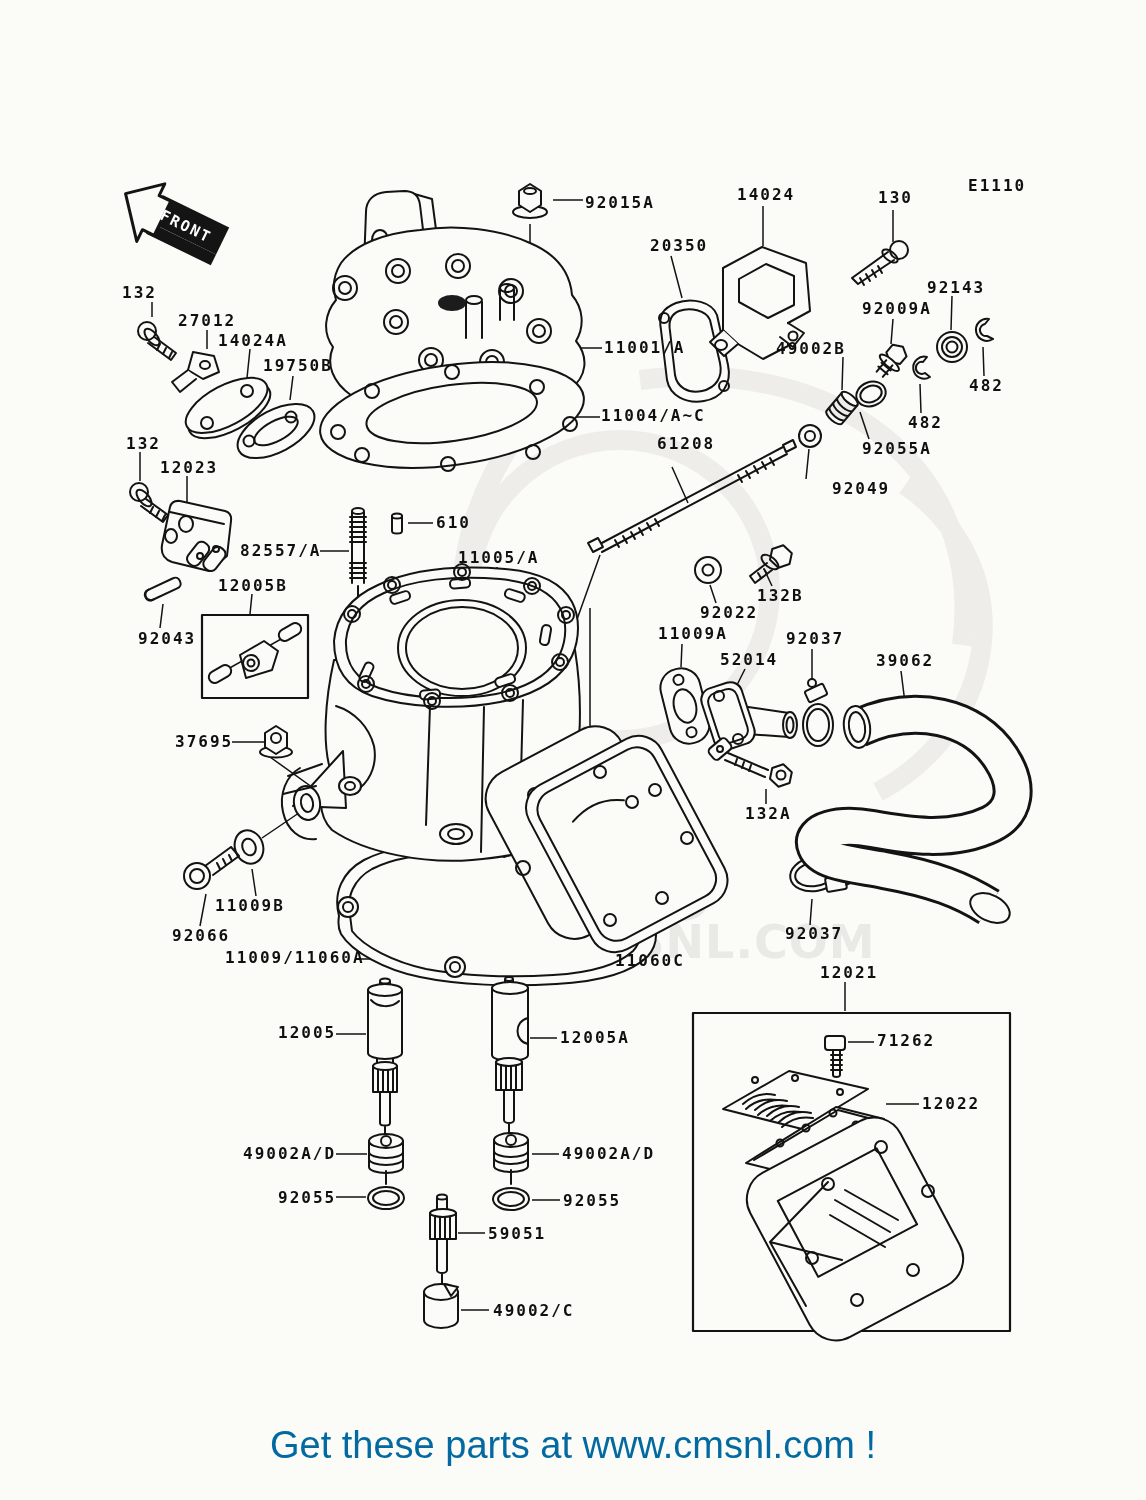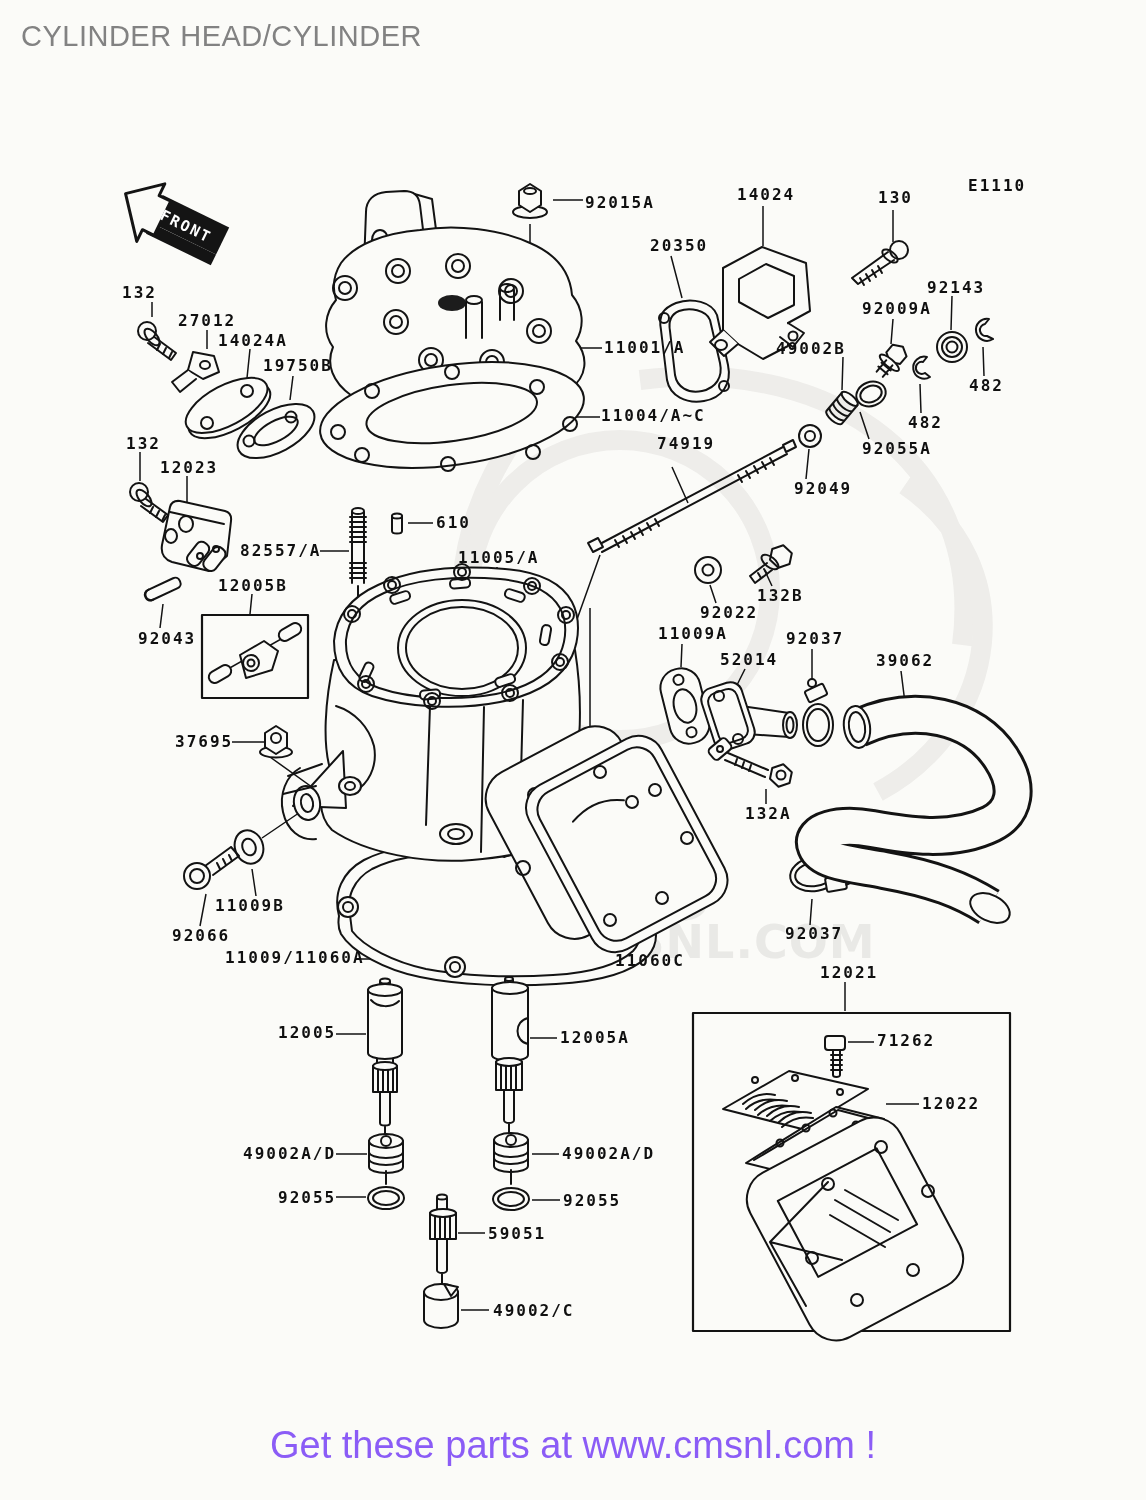--- a/index.html
+++ b/index.html
@@ -15,21 +15,20 @@
   .ln{stroke:#131313;stroke-width:2;fill:none;stroke-linecap:round;stroke-linejoin:round;}
   .lnw{stroke:#131313;stroke-width:2;fill:#fbfbf8;stroke-linejoin:round;}
   .thin{stroke:#131313;stroke-width:1.5;fill:none;}
   .wm{fill:#e7e6e3;font-family:"DejaVu Sans",sans-serif;font-weight:bold;}
 </style>
 </head>
 <body>
 
 <div class="page">
 
-  <div class="page-title">CYLINDER HEAD/CYLINDER</div>
 
   <svg width="1146" height="1500" viewBox="0 0 1146 1500">
 
     <g opacity="0.85">
       <g stroke="#ecebe8" stroke-width="20" fill="none">
         <path d="M640,380 C840,355 985,470 962,645"></path>
         <path d="M905,485 C1022,565 1002,725 878,792"></path>
         <path d="M520,430 C428,560 448,705 562,772"></path>
         <circle cx="620" cy="590" r="150"></circle>
         <circle cx="560" cy="845" r="85"></circle>
@@ -548,24 +547,24 @@
   <div class="plabel" style="left:737px;top:187px">14024</div>
   <div class="plabel" style="left:878px;top:190px">130</div>
   <div class="plabel" style="left:968px;top:178px">E1110</div>
   <div class="plabel" style="left:650px;top:238px">20350</div>
   <div class="plabel" style="left:927px;top:280px">92143</div>
   <div class="plabel" style="left:862px;top:301px">92009A</div>
   <div class="plabel" style="left:776px;top:341px">49002B</div>
   <div class="plabel" style="left:969px;top:378px">482</div>
   <div class="plabel" style="left:908px;top:415px">482</div>
   <div class="plabel" style="left:862px;top:441px">92055A</div>
-  <div class="plabel" style="left:794px;top:481px">92049</div>
+  <div class="plabel" style="left:832px;top:481px">92049</div>
   <div class="plabel" style="left:604px;top:340px">11001/A</div>
   <div class="plabel" style="left:601px;top:408px">11004/A~C</div>
-  <div class="plabel" style="left:657px;top:436px">74919</div>
+  <div class="plabel" style="left:657px;top:436px">61208</div>
   <div class="plabel" style="left:122px;top:285px">132</div>
   <div class="plabel" style="left:178px;top:313px">27012</div>
   <div class="plabel" style="left:218px;top:333px">14024A</div>
   <div class="plabel" style="left:263px;top:358px">19750B</div>
   <div class="plabel" style="left:126px;top:436px">132</div>
   <div class="plabel" style="left:160px;top:460px">12023</div>
   <div class="plabel" style="left:240px;top:543px">82557/A</div>
   <div class="plabel" style="left:436px;top:515px">610</div>
   <div class="plabel" style="left:458px;top:550px">11005/A</div>
   <div class="plabel" style="left:218px;top:578px">12005B</div>
@@ -588,14 +587,14 @@
   <div class="plabel" style="left:560px;top:1030px">12005A</div>
   <div class="plabel" style="left:877px;top:1033px">71262</div>
   <div class="plabel" style="left:922px;top:1096px">12022</div>
   <div class="plabel" style="left:243px;top:1146px">49002A/D</div>
   <div class="plabel" style="left:562px;top:1146px">49002A/D</div>
   <div class="plabel" style="left:278px;top:1190px">92055</div>
   <div class="plabel" style="left:563px;top:1193px">92055</div>
   <div class="plabel" style="left:488px;top:1226px">59051</div>
   <div class="plabel" style="left:493px;top:1303px">49002/C</div>
 
-  <div class="banner" style="color: #8b5cf6;">Get these parts at www.cmsnl.com !</div>
+  <div class="banner" style="color: #0369a1;">Get these parts at www.cmsnl.com !</div>
 </div>
 
 </body></html>

